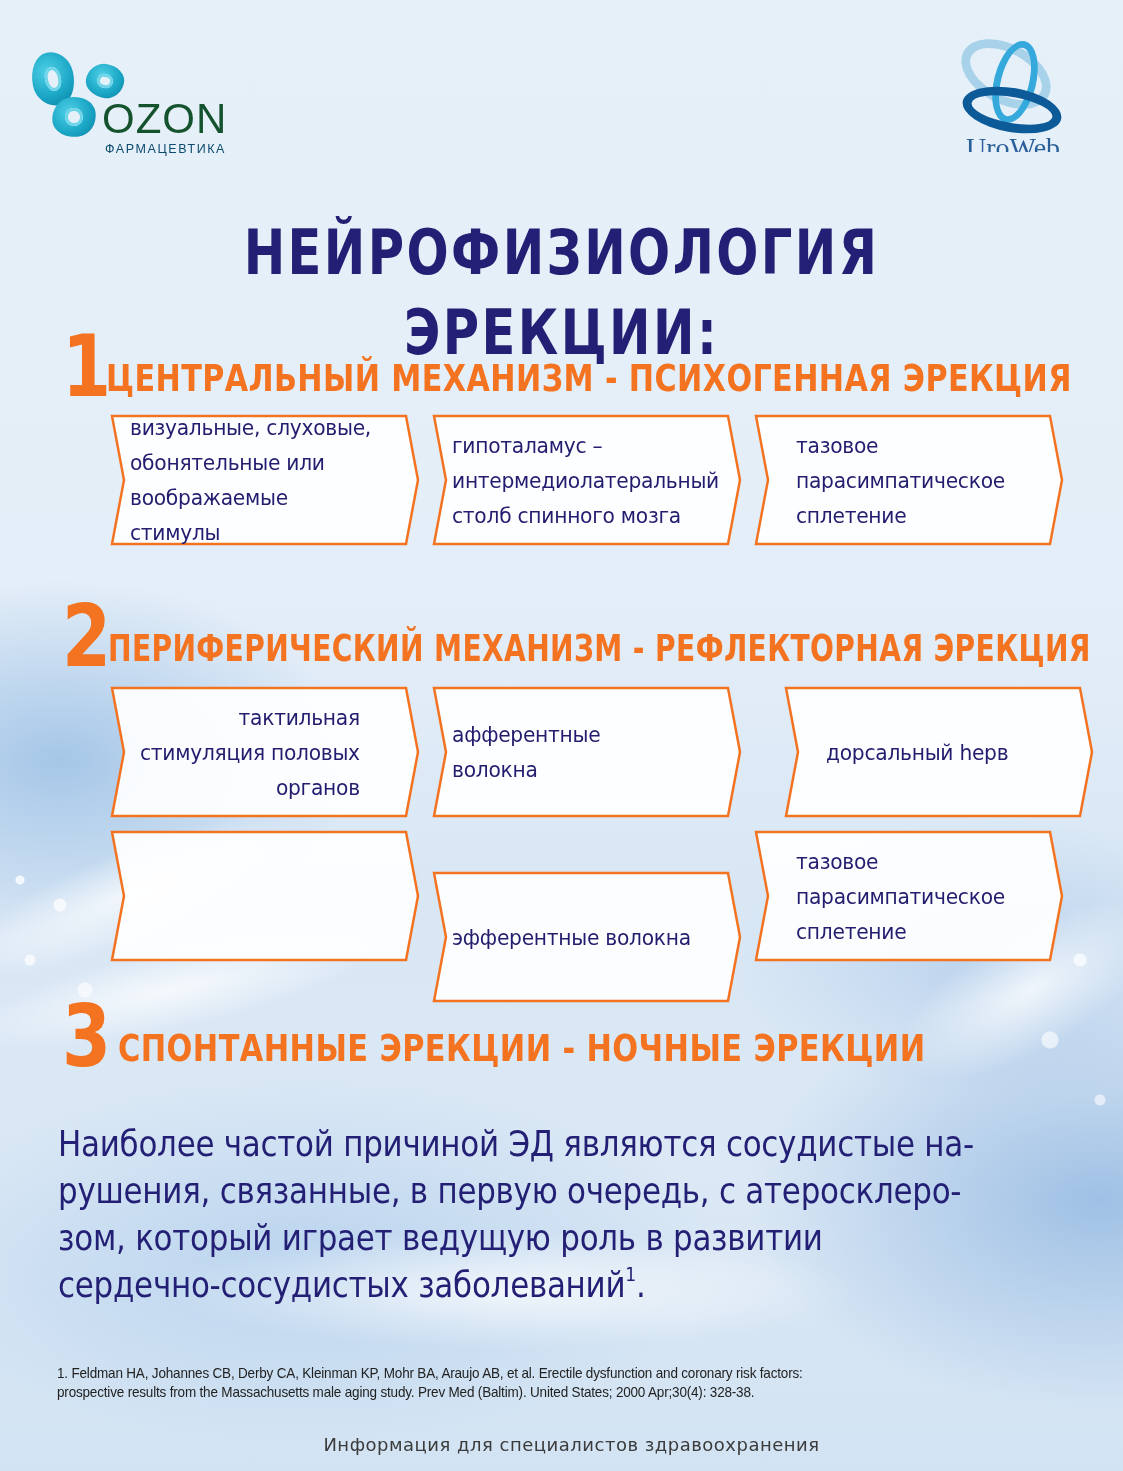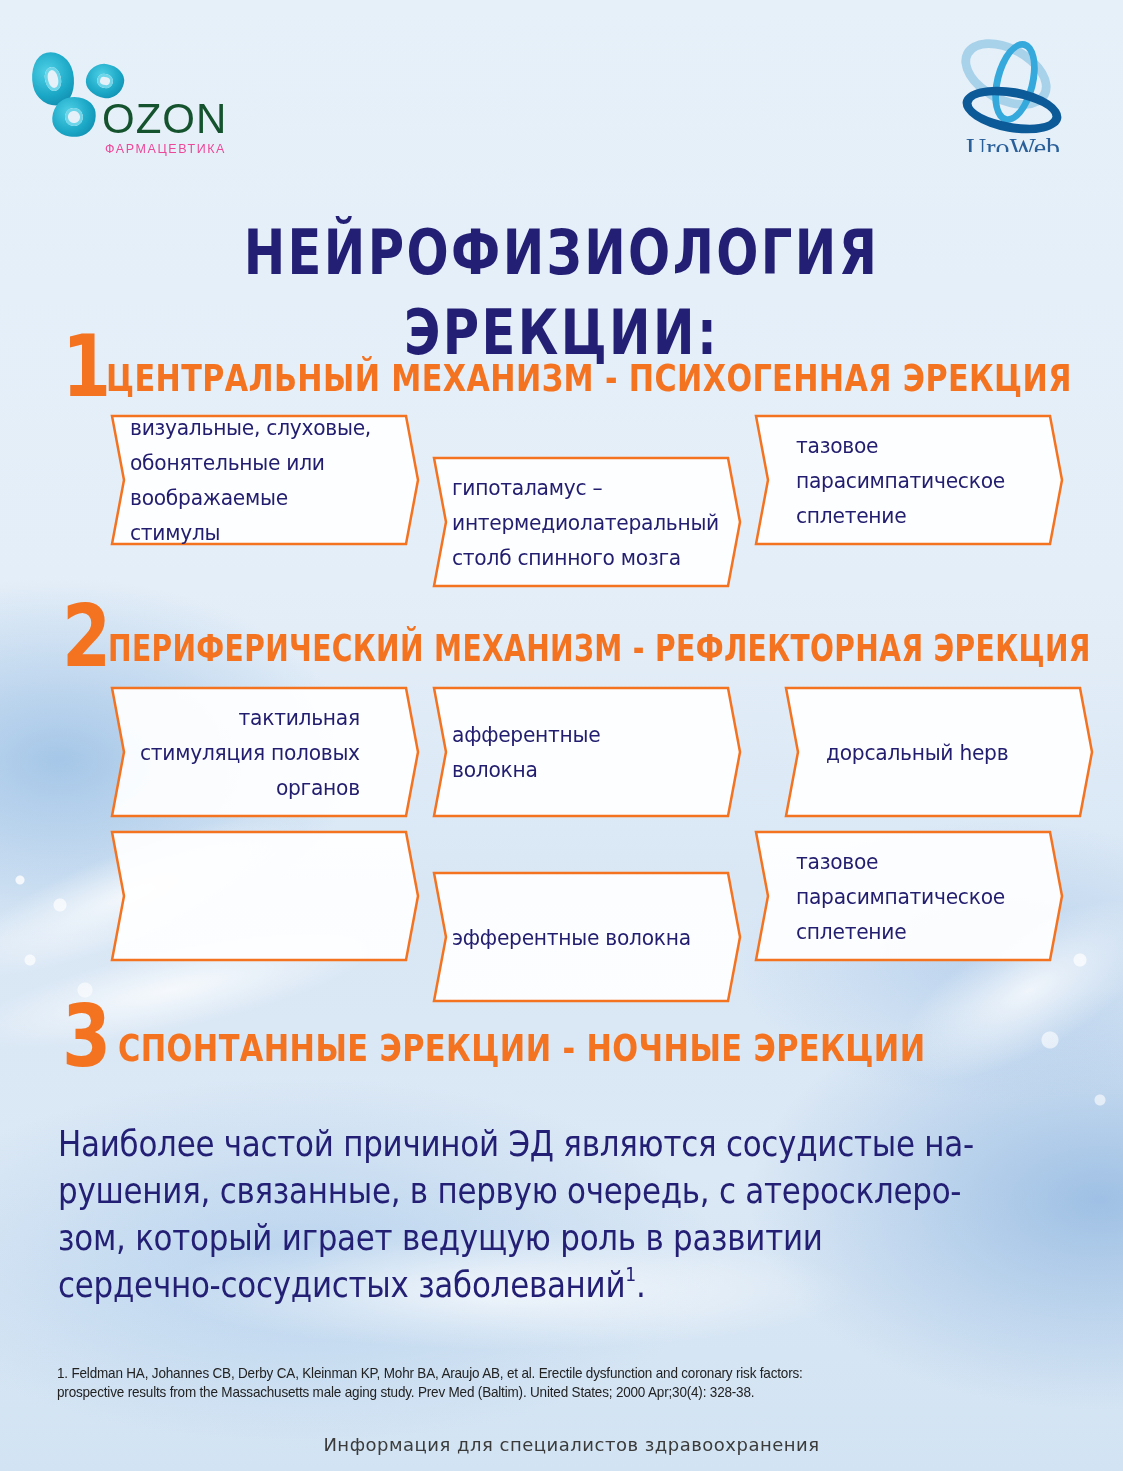--- a/index.html
+++ b/index.html
@@ -34,21 +34,21 @@
 
     
     .logo-ozon { position: absolute; left: 30px; top: 42px; width: 215px; height: 120px; }
     .ozon-blob { position: absolute; border-radius: 48% 52% 45% 55% / 55% 45% 55% 45%;
       background: radial-gradient(circle at 40% 35%, #4fd0e6 0%, #1ba7c6 55%, #0b7fa3 100%); }
     .ozon-blob::after { content: ""; position: absolute; left: 30%; top: 28%; width: 40%; height: 44%;
       border-radius: 50%; background: #e6f0f9; box-shadow: inset 0 0 0 3px #6fd6ea; }
     .ozon-word { position: absolute; left: 72px; top: 56px; font-family: "Liberation Sans", sans-serif;
       font-size: 42px; color: #14532d; letter-spacing: 1px; line-height: 1; }
     .ozon-sub { position: absolute; left: 75px; top: 100px; font-family: "Liberation Sans", sans-serif;
-      font-size: 12.5px; color: #ec4899; letter-spacing: 1.6px; }
+      font-size: 12.5px; color: #0c4a6e; letter-spacing: 1.6px; }
 
     .logo-uroweb { position: absolute; left: 952px; top: 38px; width: 115px; height: 120px; }
     .ring { position: absolute; border-radius: 50%; }
     .uroweb-word { position: absolute; left: 6px; top: 96px; width: 110px; text-align: center;
       font-family: "Liberation Serif", serif; font-size: 28px; line-height: 1;
       color: #2a5f9a; height: 18px; overflow: hidden; }
 
     
     .main-title {
       position: absolute; left: 0; top: 213px; width: 1123px; text-align: center;
@@ -128,21 +128,21 @@
 </div>
 
 <div class="chev" style="left:110px;top:414px;width:310px;">
   <svg viewBox="0 0 310 132" preserveAspectRatio="none">
     <polygon points="2,2 296,2 308,66 296,130 2,130 14,66" fill="#ffffff" fill-opacity="0.92" stroke="#f47321" stroke-width="2.5"></polygon>
   </svg>
   <div class="txt"><span>визуальные, слуховые,
 обонятельные или
 воображаемые стимулы</span></div>
 </div>
-<div class="chev" style="left:432px;top:414px;width:310px;margin-top:42px;">
+<div class="chev" style="left:432px;top:414px;width:310px;">
   <svg viewBox="0 0 310 132" preserveAspectRatio="none">
     <polygon points="2,2 296,2 308,66 296,130 2,130 14,66" fill="#ffffff" fill-opacity="0.92" stroke="#f47321" stroke-width="2.5"></polygon>
   </svg>
   <div class="txt"><span>гипоталамус –
 интермедиолатеральный
 столб спинного мозга</span></div>
 </div>
 <div class="chev" style="left:754px;top:414px;width:310px;">
   <svg viewBox="0 0 310 132" preserveAspectRatio="none">
     <polygon points="2,2 296,2 308,66 296,130 2,130 14,66" fill="#ffffff" fill-opacity="0.92" stroke="#f47321" stroke-width="2.5"></polygon>

